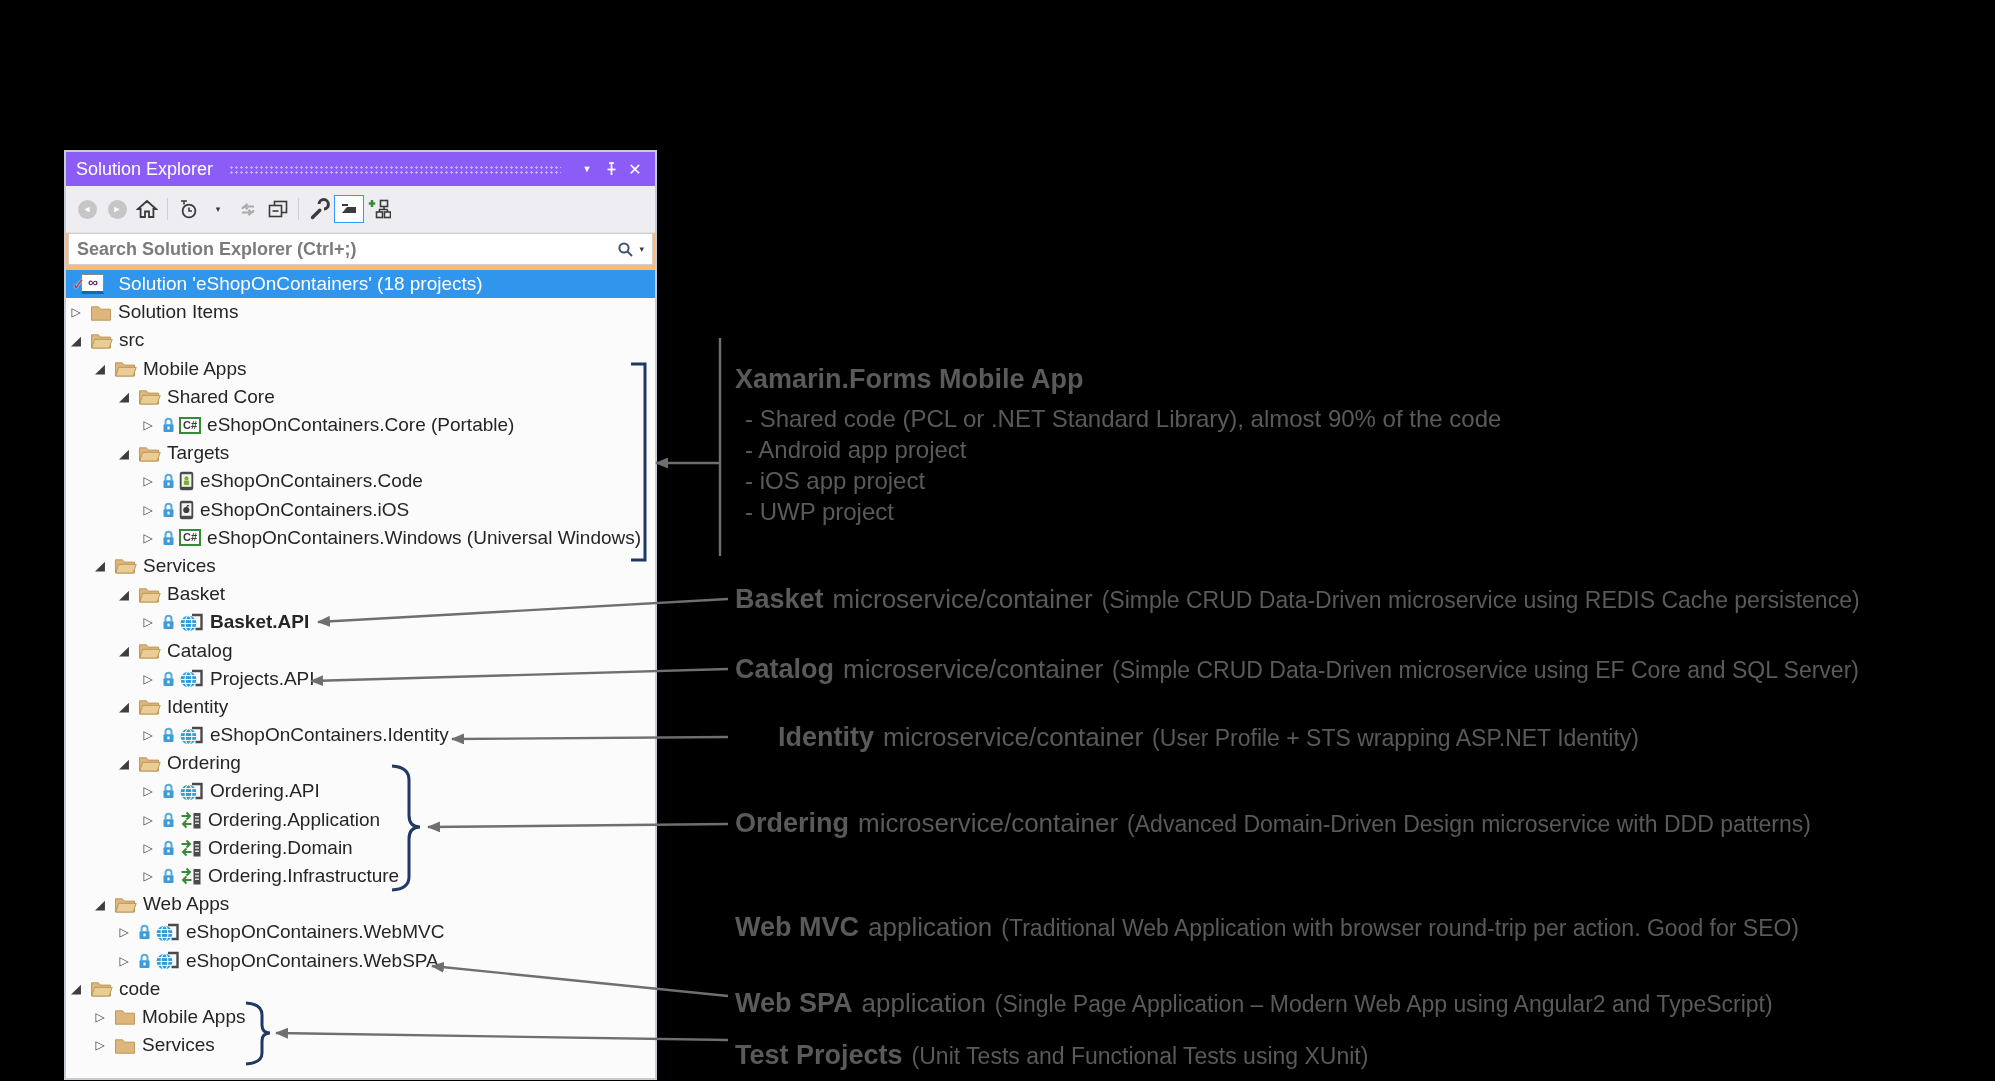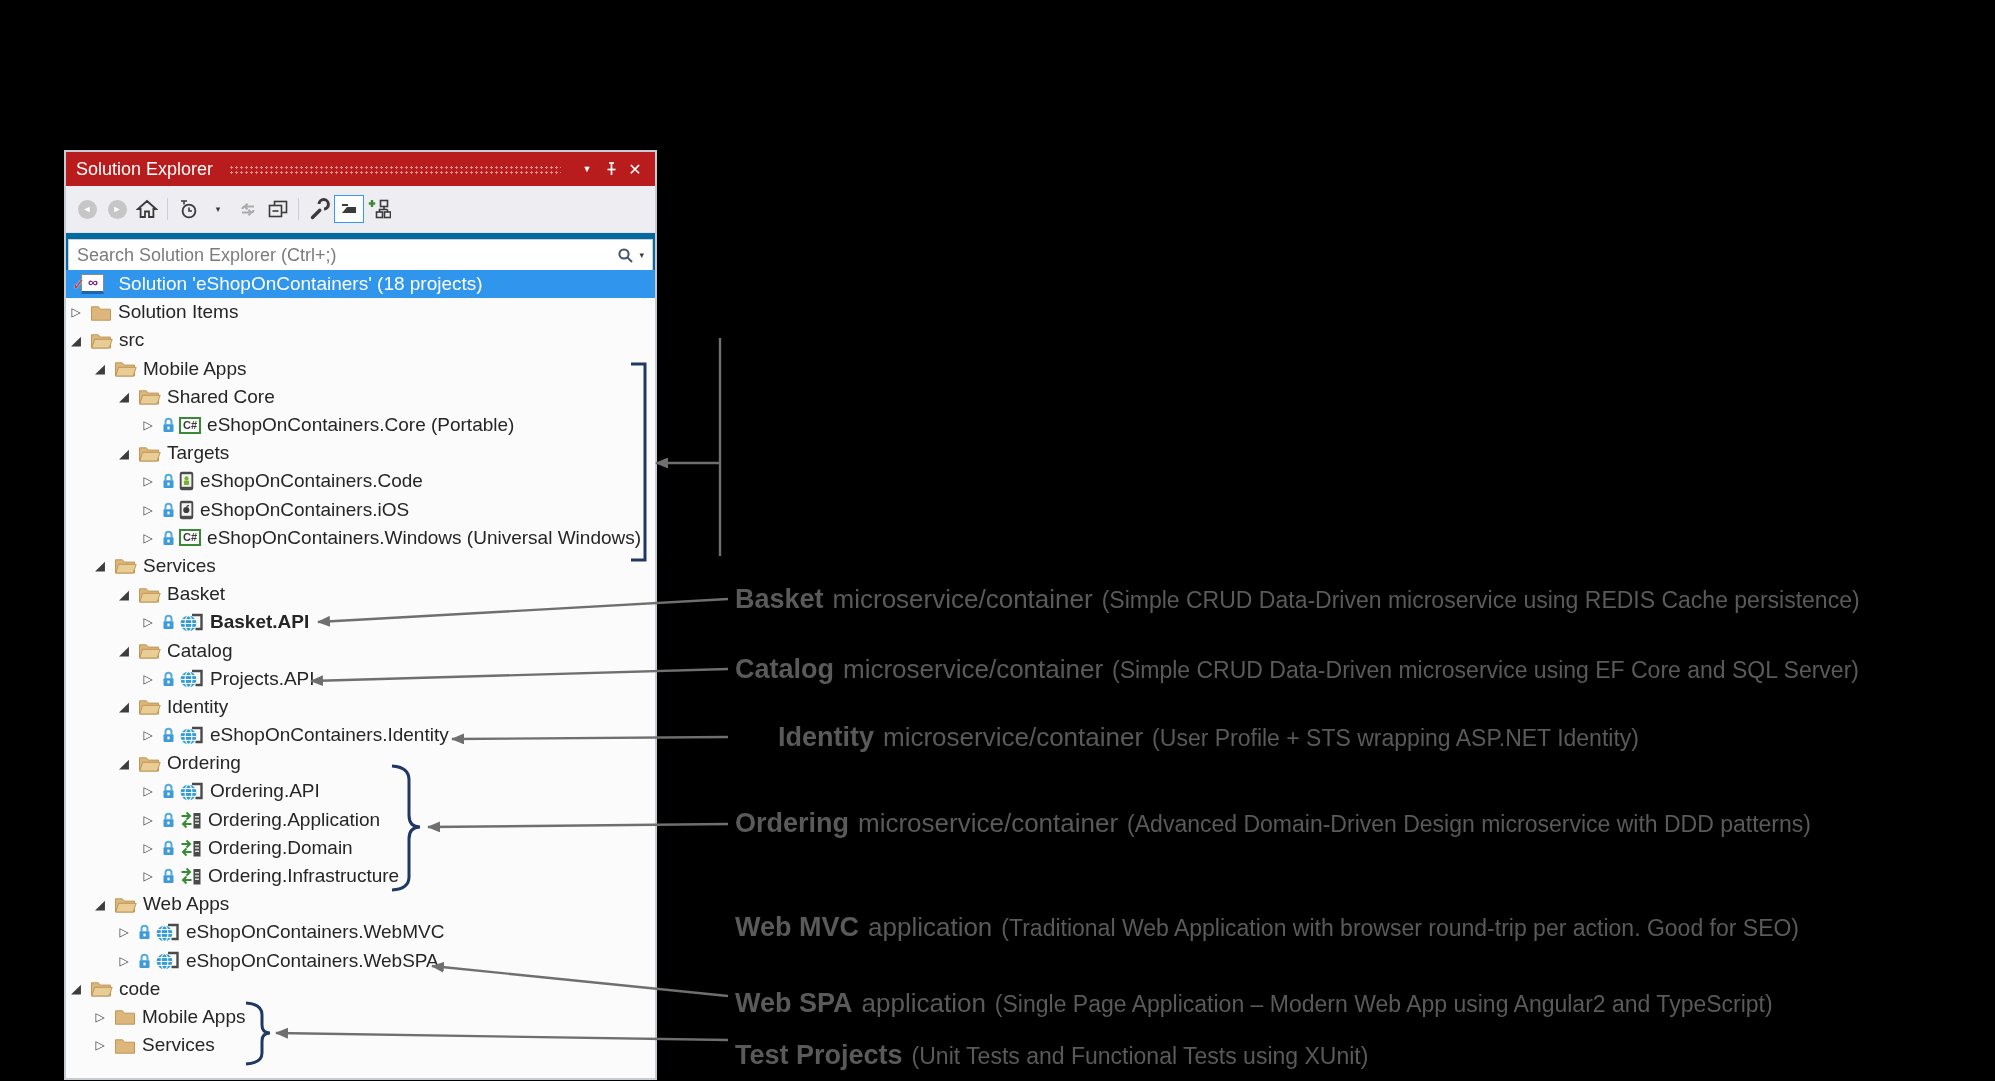--- a/index.html
+++ b/index.html
@@ -6,38 +6,38 @@
   .stage{position:relative;width:1995px;height:1081px;background:#000;overflow:hidden;
          font-family:"Liberation Sans","DejaVu Sans",sans-serif;}
 
   
   .page-title{position:absolute;left:22px;top:4px;margin:0;font-size:80px;font-weight:200;
               color:#636363;letter-spacing:-1px;white-space:nowrap;}
 
   
   .panel{position:absolute;left:64px;top:150px;width:589px;height:926px;background:#F9F9F9;
          border:2px solid #C6CBD4;}
-  .titlebar{height:34px;background:#b91c1c;display:flex;align-items:center;padding:0 8px 0 10px;}
+  .titlebar{height:34px;background:#8b5cf6;display:flex;align-items:center;padding:0 8px 0 10px;}
   .titlebar .t-label{color:#fff;font-size:18px;white-space:nowrap;}
   .texture{flex:1;height:10px;margin:2px 14px 0 16px;
            background-image:radial-gradient(circle,rgba(255,255,255,.5) 1px,transparent 1.4px);
            background-size:5px 5px;}
   .tbico{color:#fff;display:flex;align-items:center;justify-content:center;width:24px;height:24px;cursor:default;}
   .tbico.dd{font-size:9px;} .tbico.x{font-size:16px;}
 
   .toolbar{height:46px;background:#EEEEF2;display:flex;align-items:center;padding:0 6px;border-bottom:1px solid #E2E2E6;}
   .tbtn{width:30px;height:28px;display:flex;align-items:center;justify-content:center;}
   .tbtn.sel{border:1px solid #3399FF;background:#FDFDFE;box-sizing:border-box;}
   .tsep{width:1px;height:22px;background:#CCCEDB;margin:0 5px;}
   .circ{width:19px;height:19px;border-radius:50%;background:#C6C6C6;color:#fff;font-size:9px;
         display:flex;align-items:center;justify-content:center;}
   .ico{display:inline-flex;align-items:center;justify-content:center;}
   .caret{font-size:9px;color:#3B3B3B;}
 
-  .searchrow{height:38px;background:#0369a1;display:flex;align-items:flex-end;padding:0 2px;}
+  .searchrow{height:38px;background:#fdba74;display:flex;align-items:flex-start;padding:0 2px;font-weight:bold;}
   .searchbox{flex:1;height:30px;background:#fff;border:1px solid #CFCFCF;display:flex;align-items:center;
              padding:0 8px;}
   .searchbox .ph{flex:1;color:#7b7b7b;font-size:18px;white-space:nowrap;overflow:hidden;}
 
   .tree{position:absolute;left:0;top:118px;right:0;bottom:0;background:#FBFBFB;overflow:hidden;}
   .trow{height:28.2px;display:flex;align-items:center;white-space:nowrap;color:#252525;font-size:19px;}
   .trow.selected{background:#3095EC;color:#fff;}
   .trow .exp{width:16px;margin-right:6px;font-size:12px;color:#3D3D3D;text-align:center;flex:none;}
   .trow .exp.expanded{font-size:13px;}
   .trow .ticon{margin-right:6px;flex:none;display:inline-flex;align-items:center;}
@@ -642,20 +642,29 @@
     <path class="gray-line" d="M728 599 L318 622" marker-end="url(#ah)"></path>
     <path class="gray-line" d="M728 669 L311 681" marker-end="url(#ah)"></path>
     <path class="gray-line" d="M728 737 L452 739" marker-end="url(#ah)"></path>
     <path class="navy" d="M392 766 Q409 767 409 780 L409 815 Q409 827 420 827 Q409 827 409 839 L409 877 Q409 889 392 890"></path>
     <path class="gray-line" d="M728 824 L428 827" marker-end="url(#ah)"></path>
     <path class="gray-line" d="M728 996 L432 966" marker-end="url(#ah)"></path>
     <path class="navy" d="M246 1003 Q262 1004 262 1015 L262 1025 Q262 1033 270 1033 Q262 1033 262 1041 L262 1053 Q262 1063 246 1064"></path>
     <path class="gray-line" d="M728 1040 L276 1033" marker-end="url(#ah)"></path>
   </svg>
 
+  <div class="ann-block">
+    <div class="ann-title">Xamarin.Forms Mobile App</div>
+    <div id="bullets">
+        <div class="bullet">- Shared code (PCL or .NET Standard Library), almost 90% of the code</div>
+        <div class="bullet">- Android app project</div>
+        <div class="bullet">- iOS app project</div>
+        <div class="bullet">- UWP project</div>
+      </div>
+  </div>
 
   <div id="ann-lines">
       <div class="ann-line" style="top: 584px;"><span class="ann-bold">Basket</span><span class="ann-mid">microservice/container</span><span class="ann-paren">(Simple CRUD Data-Driven microservice using REDIS Cache persistence)</span></div>
       <div class="ann-line" style="top: 654px;"><span class="ann-bold">Catalog</span><span class="ann-mid">microservice/container</span><span class="ann-paren">(Simple CRUD Data-Driven microservice using EF Core and SQL Server)</span></div>
       <div class="ann-line" style="top: 722px; margin-left: 43px;"><span class="ann-bold">Identity</span><span class="ann-mid">microservice/container</span><span class="ann-paren">(User Profile + STS wrapping ASP.NET Identity)</span></div>
       <div class="ann-line" style="top: 808px;"><span class="ann-bold">Ordering</span><span class="ann-mid">microservice/container</span><span class="ann-paren">(Advanced Domain-Driven Design microservice with DDD patterns)</span></div>
       <div class="ann-line" style="top: 912px;"><span class="ann-bold">Web MVC</span><span class="ann-mid">application</span><span class="ann-paren">(Traditional Web Application with browser round-trip per action. Good for SEO)</span></div>
       <div class="ann-line" style="top: 988px;"><span class="ann-bold">Web SPA</span><span class="ann-mid">application</span><span class="ann-paren">(Single Page Application – Modern Web App using Angular2 and TypeScript)</span></div>
       <div class="ann-line" style="top: 1040px;"><span class="ann-bold">Test Projects</span><span class="ann-paren">(Unit Tests and Functional Tests using XUnit)</span></div>
     </div>

